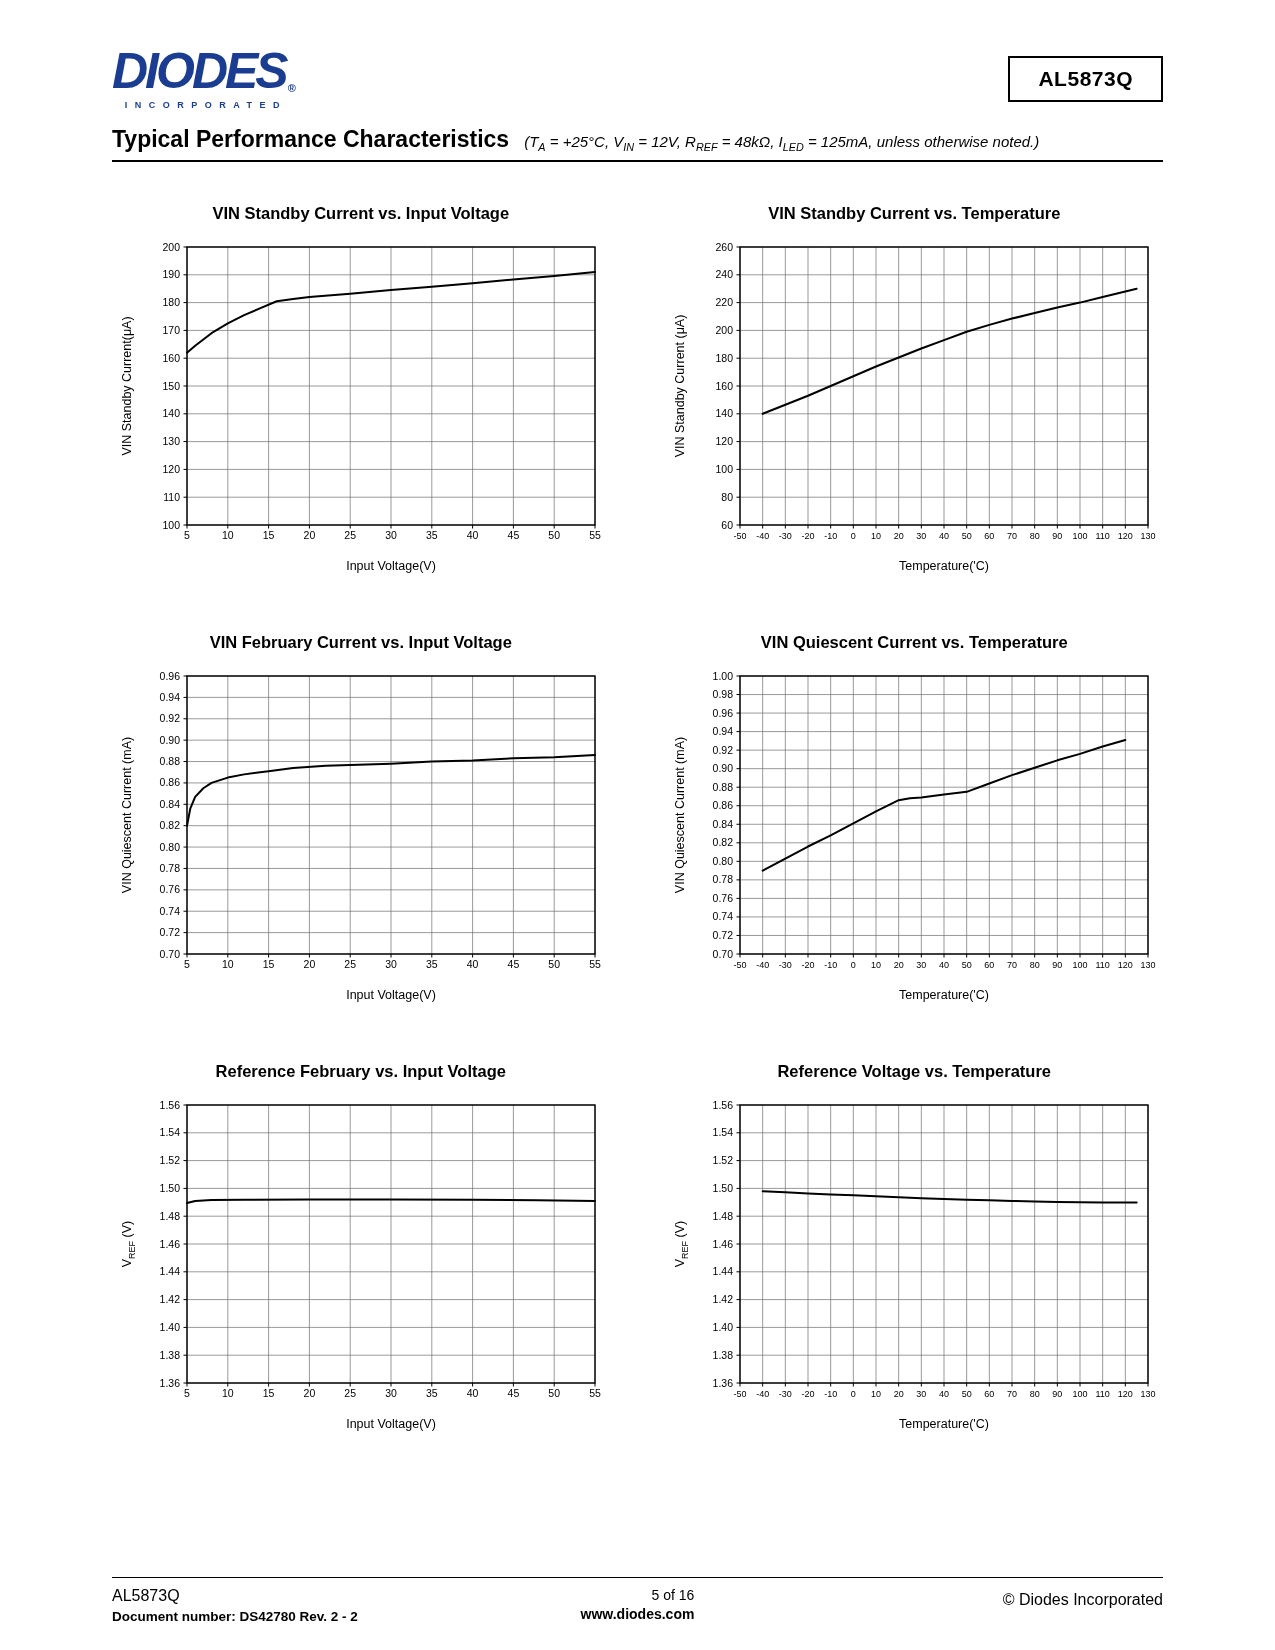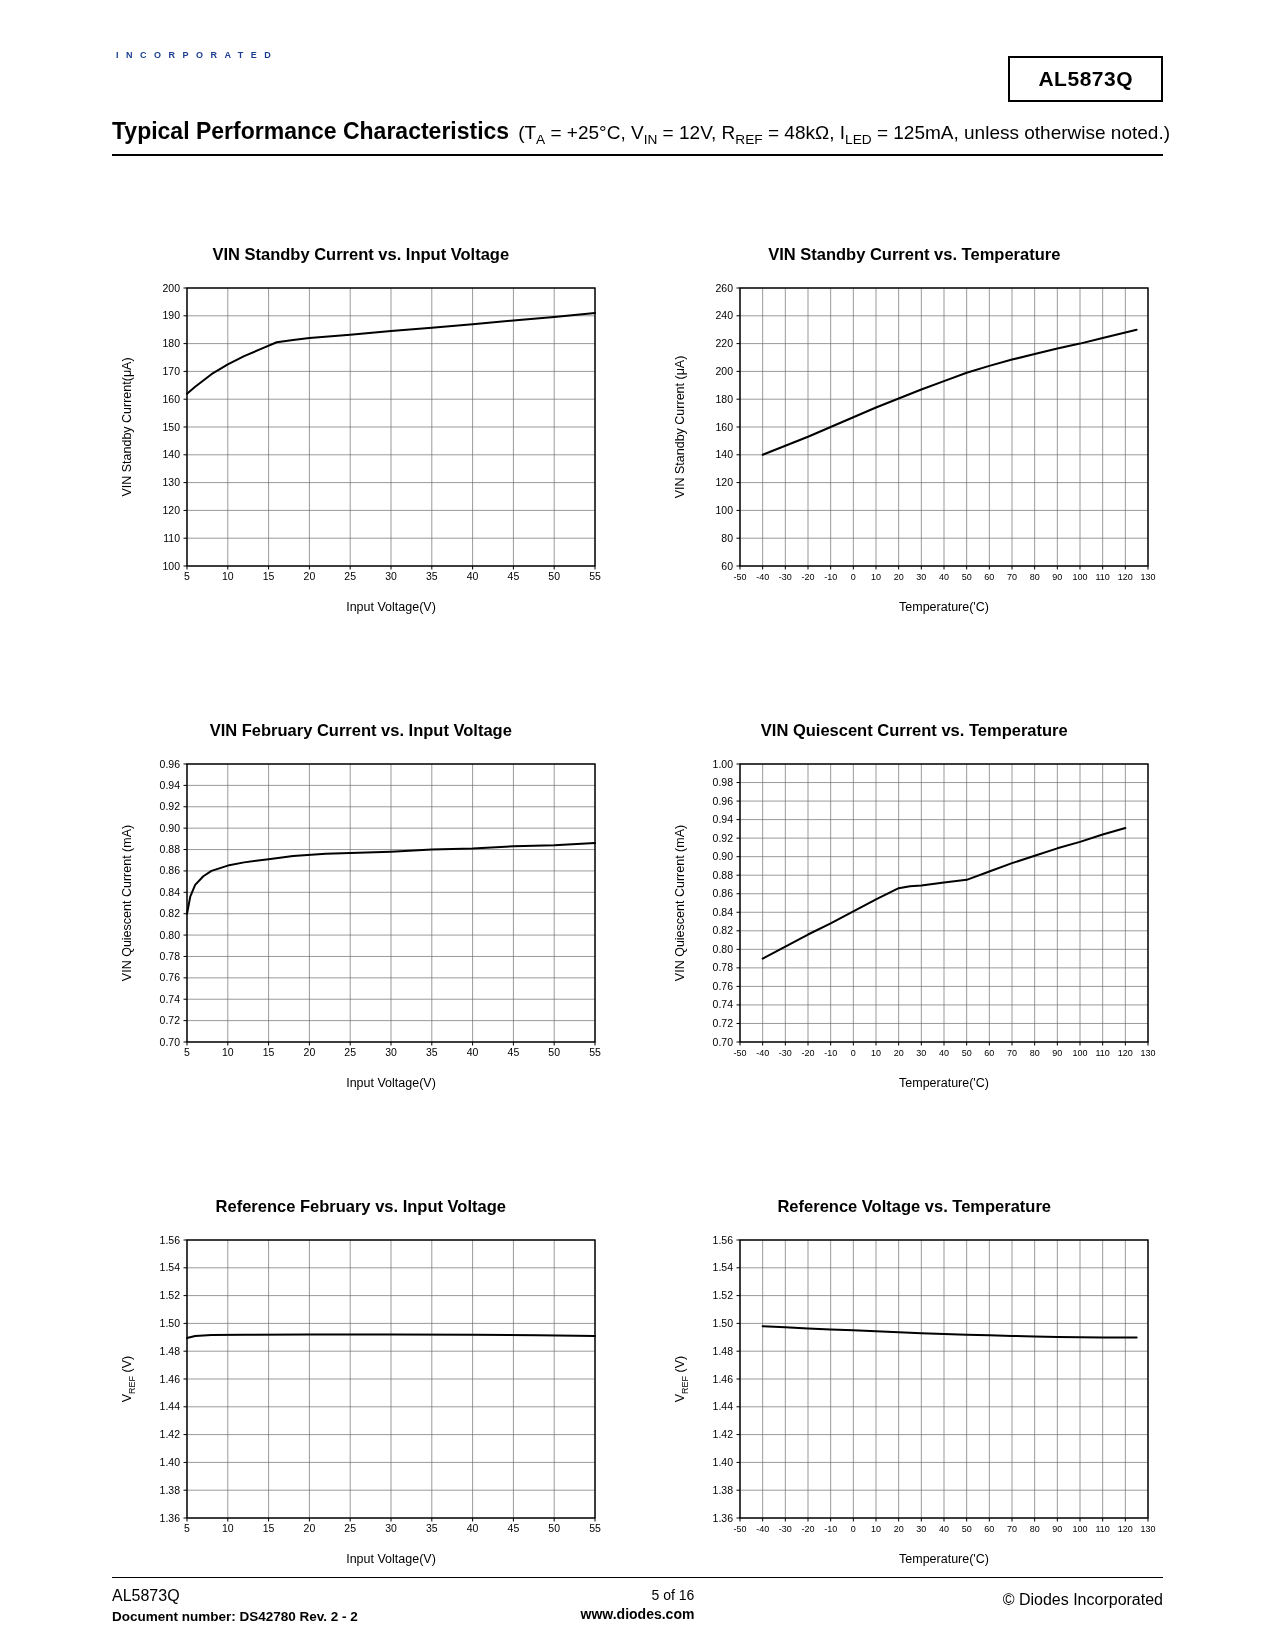--- a/index.html
+++ b/index.html
@@ -6,48 +6,52 @@
   body{width:1275px;height:1650px;background:#ffffff;color:#000;font-family:"Liberation Sans",sans-serif;}
   .page{box-sizing:border-box;height:100%;display:flex;flex-direction:column;padding:46px 112px 26px 112px;}
 
   .header{display:flex;justify-content:space-between;align-items:flex-start;}
   .logo-row{display:flex;align-items:flex-start;}
   .logo-text{font-size:50px;line-height:1;font-weight:bold;font-style:italic;color:var(--brand-blue,#1b3d91);letter-spacing:-3px;}
   .logo-reg{align-self:flex-end;font-size:11px;color:var(--brand-blue,#1b3d91);font-weight:bold;margin-left:2px;margin-bottom:2px;}
   .logo-sub{color:var(--brand-blue,#1b3d91);font-size:9px;font-weight:bold;letter-spacing:7.5px;margin-top:4px;padding-left:4px;text-align:center;}
   .part-box{border:2px solid #000;font-weight:bold;font-size:21px;padding:9px 28px;margin-top:10px;letter-spacing:.5px;}
 
-  .section-header{margin-top:16px;border-bottom:2px solid #000;padding-bottom:7px;display:flex;align-items:baseline;gap:9px;white-space:nowrap;}
+  .section-header{margin-top:16px;border-bottom:2px solid #000;padding-bottom:7px;display:flex;align-items:baseline;gap:15px;white-space:nowrap;}
   .section-title{font-size:23px;font-weight:bold;}
-  .section-conditions{font-size:19px;}
+  .section-conditions{font-size:15px;font-style:italic;}
   sub{font-size:.72em;}
 
   .charts{margin-top:42px;display:grid;grid-template-columns:1fr 1fr;column-gap:56px;row-gap:56px;}
   .chart-cell{margin:0;display:flex;flex-direction:column;align-items:center;}
-  .chart-title{font-size:16.5px;font-weight:bold;margin-bottom:12px;text-align:center;margin-top:47px;}
+  .chart-title{font-size:16.5px;font-weight:bold;margin-bottom:12px;text-align:center;}
   .chart-plot{line-height:0;}
 
   .footer{margin-top:auto;border-top:1.5px solid #000;padding-top:9px;display:flex;align-items:flex-start;}
   .footer-left{flex:1;}
   .footer-center{text-align:right;}
   .footer-right{flex:1;text-align:right;}
   .footer-part{font-size:16px;}
   .footer-doc{font-size:13.5px;margin-top:4px;font-weight:bold;}
   .footer-page{font-size:14px;}
   .footer-site{font-size:14px;font-weight:bold;margin-top:3px;}
   .footer-date{font-size:16px;}
   .footer-copy{font-size:16px;margin-top:4px;}
 </style>
 </head>
 <body>
 
 <div class="page">
 
   <header class="header">
     <div class="logo">
+      <div class="logo-row">
+        <span class="logo-text">DIODES</span>
+        <span class="logo-reg">®</span>
+      </div>
       <div class="logo-sub">INCORPORATED</div>
     </div>
     <div class="part-box">AL5873Q</div>
   </header>
 
   <div class="section-header">
     <span class="section-title">Typical Performance Characteristics</span>
     <span class="section-conditions">(T<sub>A</sub> = +25°C, V<sub>IN</sub> = 12V, R<sub>REF</sub> = 48kΩ, I<sub>LED</sub> = 125mA, unless otherwise noted.)</span>
   </div>
 

